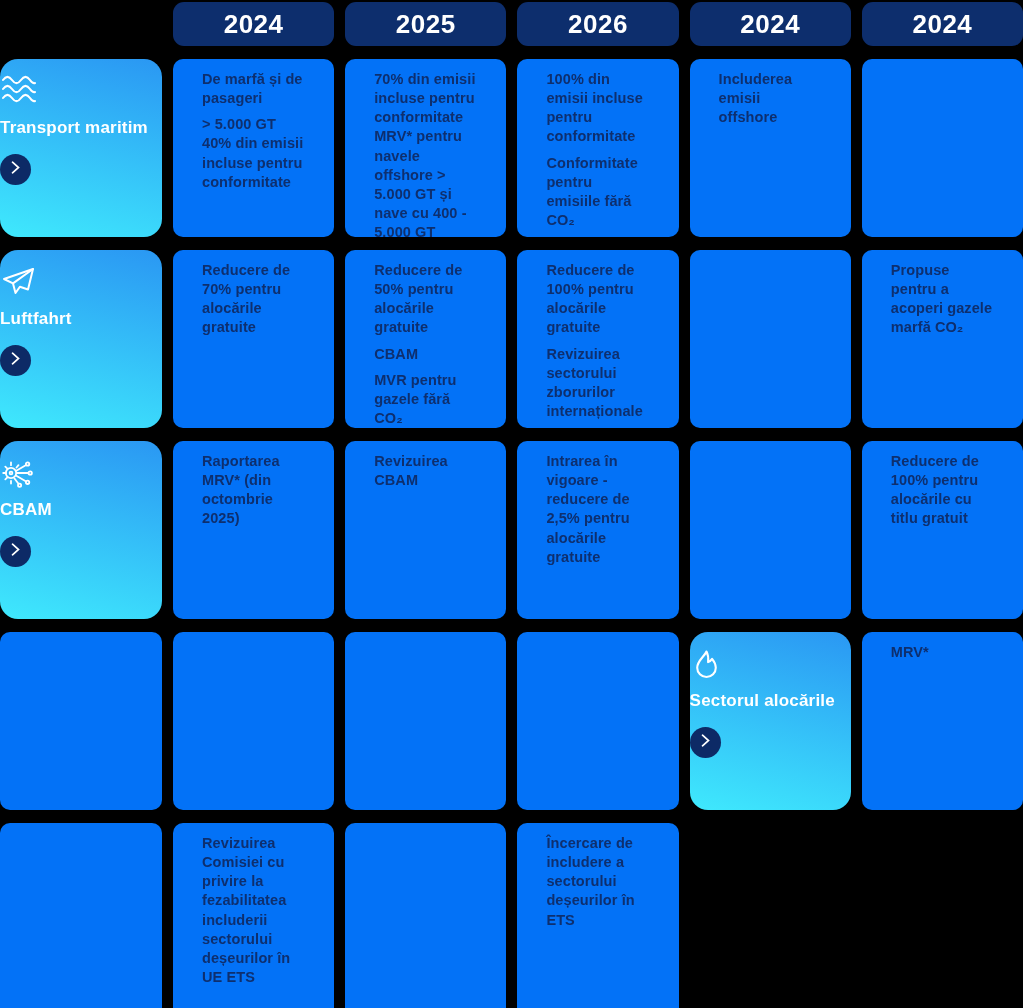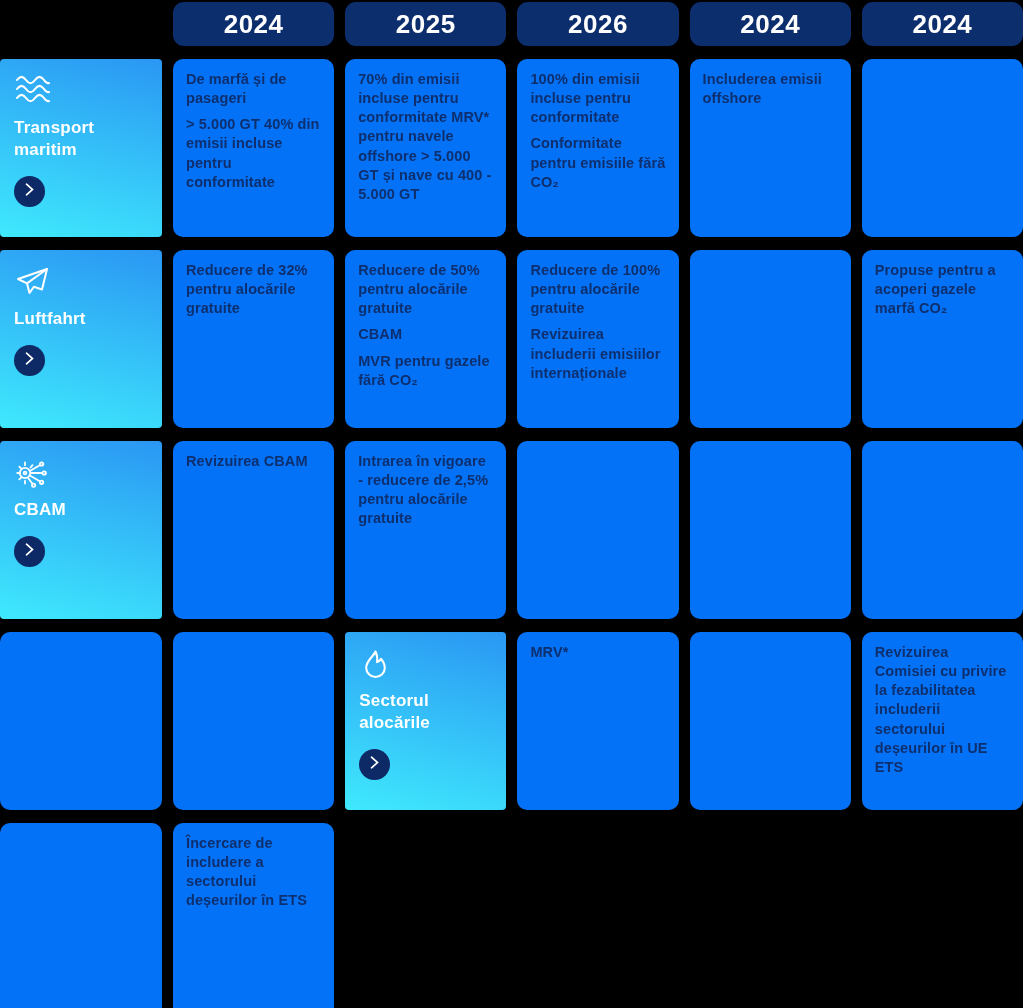--- a/index.html
+++ b/index.html
@@ -20,22 +20,22 @@
   .corner{background:transparent;}
   .year-header{
     background:var(--header-bg,#0d2e6d);
     border-radius:11px;
     color:var(--header-text,#fff);
     font-size:26px;font-weight:700;letter-spacing:.5px;
     display:flex;align-items:center;justify-content:center;
   }
   .sector-card{
     background:linear-gradient(195deg,var(--card-g1,#2a97f3) 0%,var(--card-g2,#3fe9fd) 100%);
-    border-radius:4px;
-    padding:13px 14px;
+    border-radius:18px;
+    padding:13px 0;
     box-sizing:border-box;
     color:var(--card-text,#fff);
     overflow:hidden;
   }
   .sector-icon{display:block;height:34px;margin-top:2px;}
   .sector-icon svg{display:block;}
   .sector-label{
     margin-top:9px;
     font-size:17px;line-height:1.28;font-weight:700;letter-spacing:.2px;
     white-space:pre-line;
@@ -43,21 +43,21 @@
   .arrow-button{
     margin-top:15px;
     width:31px;height:31px;border-radius:50%;
     background:var(--btn-bg,#0d2a66);
     display:flex;align-items:center;justify-content:center;
     cursor:pointer;
   }
   .cell{
     background:var(--cell-bg,#0372f7);
     border-radius:10px;
-    padding:11px 13px;
+    padding:11px 29px;
     box-sizing:border-box;
     overflow:hidden;
   }
   .cell p{
     margin:0 0 7px 0;
     color:var(--cell-text,#0e2f6e);
     font-size:14.5px;line-height:1.32;font-weight:600;letter-spacing:.1px;
   }
   .cell p:last-child{margin-bottom:0;}
 </style>
@@ -109,30 +109,30 @@
         </svg>
       </div>
       <div class="sector-label">Luftfahrt</div>
       <div class="arrow-button">
         <div><svg width="13" height="15" viewBox="0 0 13 15" fill="none" stroke="#fff" stroke-width="1.7" stroke-linecap="round">
             <path d="M3.5 2.2l6 5.3-6 5.3"></path>
           </svg></div>
       </div>
     </div>
     <div class="cell">
-      <p>Reducere de 32% pentru alocările gratuite</p>
+      <p>Reducere de 70% pentru alocările gratuite</p>
     </div>
     <div class="cell">
       <p>Reducere de 50% pentru alocările gratuite</p>
       <p>CBAM</p>
       <p>MVR pentru gazele fără CO₂</p>
     </div>
     <div class="cell">
       <p>Reducere de 100% pentru alocările gratuite</p>
-      <p>Revizuirea includerii emisiilor internaționale</p>
+      <p>Revizuirea sectorului zborurilor internaționale</p>
     </div>
     <div class="cell"></div>
     <div class="cell">
       <p>Propuse pentru a acoperi gazele marfă CO₂</p>
     </div>
     <div class="sector-card">
       <div class="sector-icon">
         <svg width="41" height="34" viewBox="0 0 41 34" fill="none" stroke="#fff" stroke-width="1.8" stroke-linecap="round">
           <circle cx="11" cy="17" r="5.2"></circle>
           <circle cx="11" cy="17" r="1.4"></circle>
@@ -148,26 +148,32 @@
         </svg>
       </div>
       <div class="sector-label">CBAM</div>
       <div class="arrow-button">
         <div><svg width="13" height="15" viewBox="0 0 13 15" fill="none" stroke="#fff" stroke-width="1.7" stroke-linecap="round">
             <path d="M3.5 2.2l6 5.3-6 5.3"></path>
           </svg></div>
       </div>
     </div>
     <div class="cell">
+      <p>Raportarea MRV* (din octombrie 2025)</p>
+    </div>
+    <div class="cell">
       <p>Revizuirea CBAM</p>
     </div>
     <div class="cell">
       <p>Intrarea în vigoare - reducere de 2,5% pentru alocările gratuite</p>
     </div>
     <div class="cell"></div>
+    <div class="cell">
+      <p>Reducere de 100% pentru alocările cu titlu gratuit</p>
+    </div>
     <div class="cell"></div>
     <div class="cell"></div>
     <div class="cell"></div>
     <div class="cell"></div>
     <div class="sector-card">
       <div class="sector-icon">
         <svg width="33" height="37" viewBox="0 0 33 37" fill="none" stroke="#fff" stroke-width="2.1" stroke-linecap="round" stroke-linejoin="round">
           <path d="M16.5 4.5c-2.4 5.4-9.3 9.4-9.3 16.2a9.3 9.3 0 0 0 18.6 0c0-3.6-1.6-6.3-3.7-8.9-1.1 1.6-2.6 2.8-4 3.3.4-3.7.2-7.2-1.6-10.6z"></path>
         </svg>
       </div>

